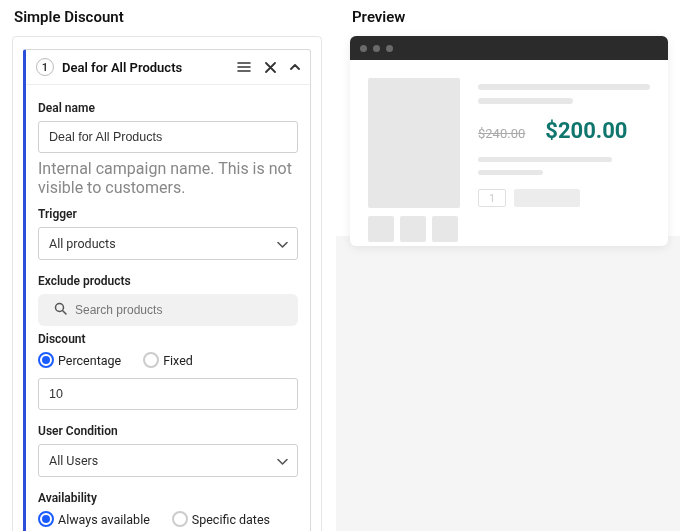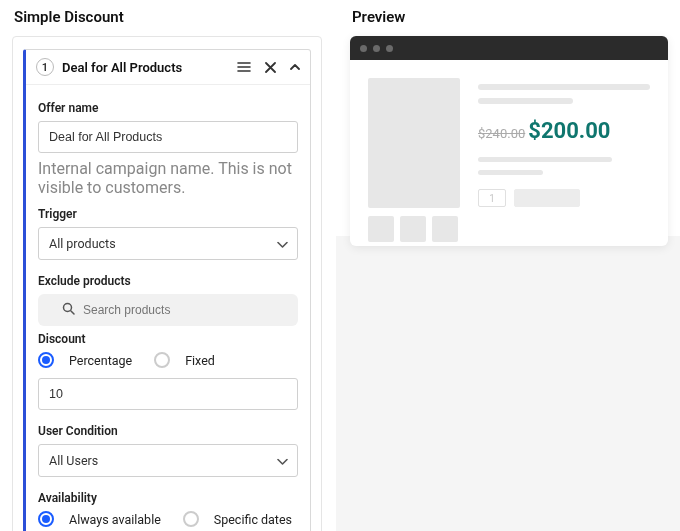--- a/index.html
+++ b/index.html
@@ -93,40 +93,40 @@
     transform: translateY(-50%);
     pointer-events: none;
     color: #555;
   }
   .search-box {
     display: flex;
     align-items: center;
     gap: 8px;
     background: #f1f1f1;
     border-radius: 6px;
-    padding: 8px 24px;
+    padding: 8px 16px;
   }
   .search-box input {
     border: none;
     background: transparent;
     outline: none;
     font-size: 12px;
     color: #555;
     flex: 1;
   }
   .radio-row {
     display: flex;
     gap: 22px;
     align-items: center;
     margin: 4px 0 10px 0;
   }
   .radio-item {
     display: flex;
     align-items: center;
-    gap: 15px;
+    gap: 4px;
     cursor: pointer;
     font-size: 12.5px;
     color: #222;
   }
   .radio-dot {
     width: 16px; height: 16px;
     border: 2px solid #ccc;
     border-radius: 50%;
     display: inline-flex;
     align-items: center; justify-content: center;
@@ -184,21 +184,21 @@
     border-radius: 3px;
     margin-bottom: 8px;
   }
   .sk-w100 { width: 100%; }
   .sk-w60  { width: 55%; }
   .sk-w80  { width: 78%; height:5px; }
   .sk-w40  { width: 38%; height:5px; }
   .price-row {
     display: flex;
     align-items: baseline;
-    gap: 3px;
+    gap: 20px;
     margin: 14px 0 14px 0;
   }
   .price-old {
     font-size: 13px;
     color: #aaa;
     text-decoration: line-through;
   }
   .price-new {
     font-size: 22px;
     font-weight: 700;
@@ -255,21 +255,21 @@
             </span>
             <span class="icon-btn">
               <svg width="10" height="8" viewBox="0 0 10 8">
                   <path d="M1 6l4-4 4 4" stroke="#333" stroke-width="1.8" fill="none" stroke-linecap="round" stroke-linejoin="round"></path>
                 </svg>
             </span>
           </div>
         </div>
 
         <div class="offer-body">
-          <label class="field-label">Offer name</label>
+          <label class="field-label">Deal name</label>
           <input class="text-input" value="Deal for All Products" style="">
           <div class="help-text">Internal campaign name. This is not visible to customers.</div>
 
           <label class="field-label">Trigger</label>
           <div class="select-wrap">
             <div class="select-input">All products</div>
             <span class="select-chevron">
               <svg width="11" height="7" viewBox="0 0 11 7">
                   <path d="M1 1l4.5 4.5L10 1" stroke="#555" stroke-width="1.6" fill="none" stroke-linecap="round" stroke-linejoin="round"></path>
                 </svg>

